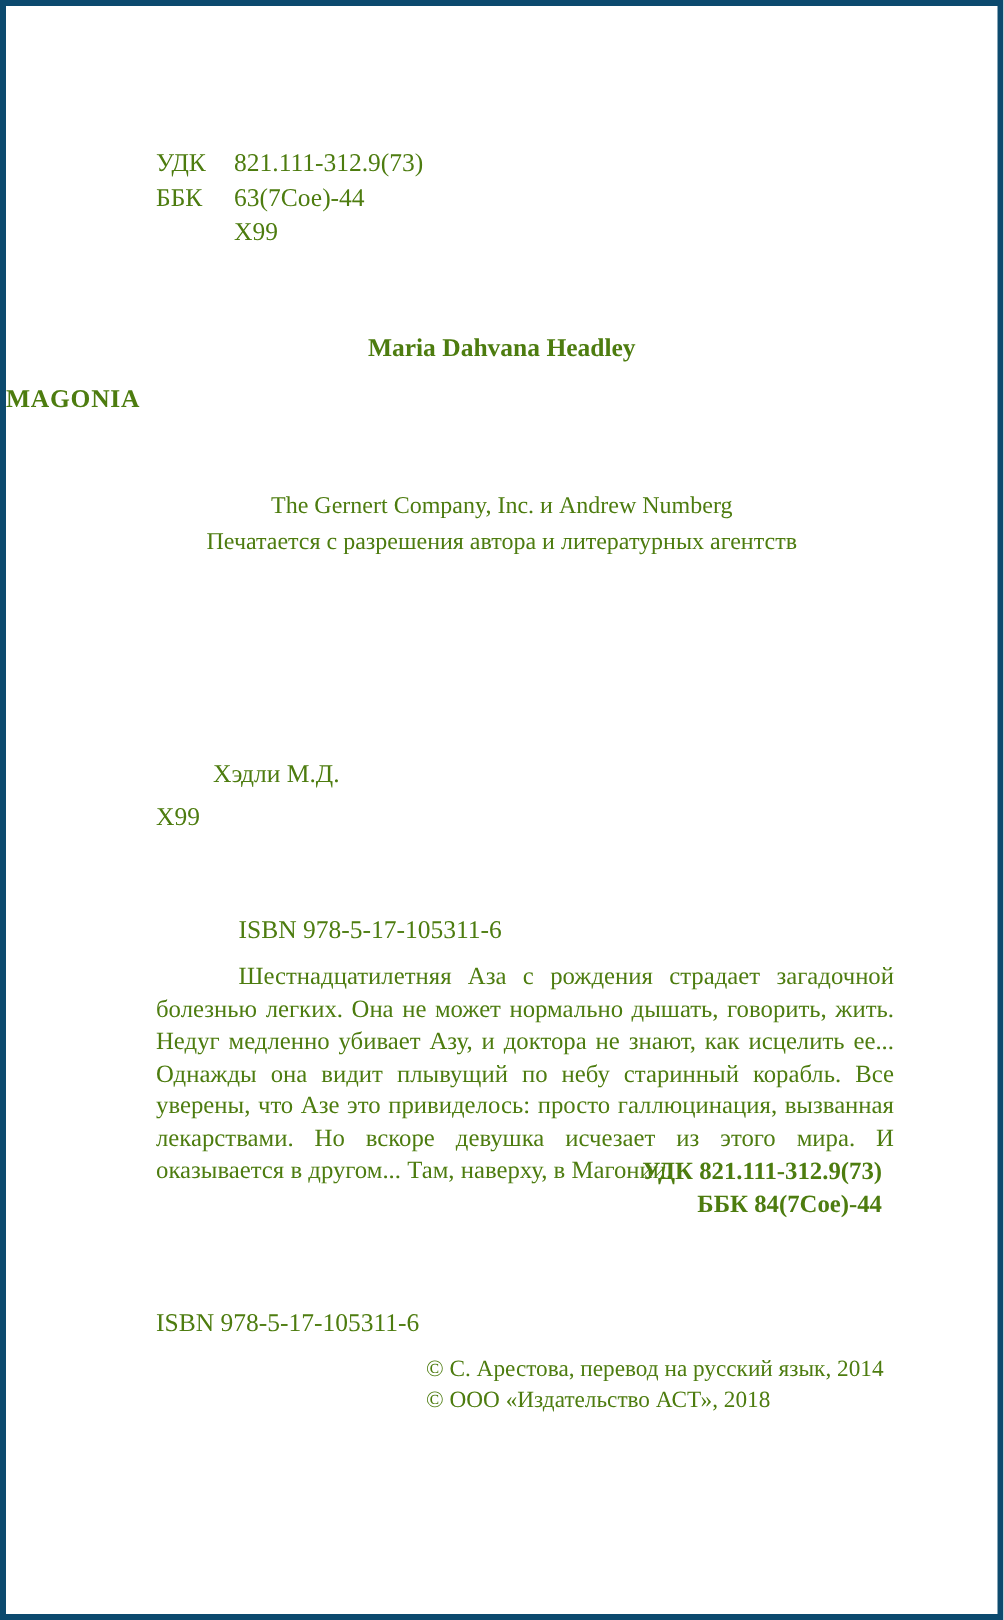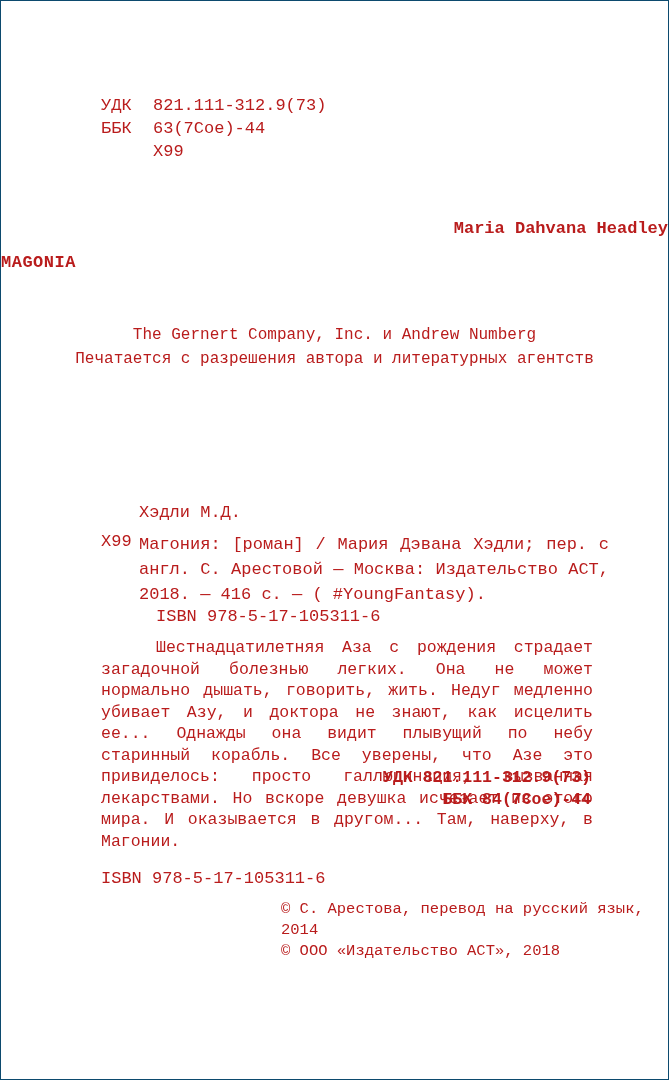--- a/index.html
+++ b/index.html
@@ -5,24 +5,24 @@
   html, body {
     margin: 0;
     padding: 0;
     background: #ffffff;
   }
   .page {
     position: relative;
     width: 669px;
     height: 1080px;
     background: #ffffff;
-    border: 1px solid #0c4a6e;
+    border: 4px solid #0c4a6e;
     box-sizing: border-box;
-    font-family: Liberation Mono, monospace;
-    color: #b91c1c;
+    font-family: Liberation Serif, serif;
+    color: #4d7c0f;
     overflow: hidden;
   }
   
   .top-block {
     position: absolute;
     left: 100px;
     top: 93px;
     font-size: 17px;
     line-height: 23px;
   }
@@ -33,21 +33,21 @@
   }
   .top-code-row {
     padding-left: 52px;
   }
   
   .orig-author {
     position: absolute;
     left: 0;
     top: 218px;
     width: 100%;
-    text-align: right;
+    text-align: center;
     font-weight: bold;
     font-size: 17px;
   }
   .orig-title {
     position: absolute;
     left: 0;
     top: 252px;
     width: 100%;
     text-align: left;
     font-weight: bold;
@@ -146,21 +146,20 @@
   <div class="orig-author">Maria Dahvana Headley</div>
   <div class="orig-title">MAGONIA</div>
 
   <div class="permission">
     <div>The Gernert Company, Inc. и Andrew Numberg</div>
     <div>Печатается с разрешения автора и литературных агентств</div>
   </div>
 
   <div class="catalog-heading">Хэдли М.Д.</div>
   <div class="catalog-code">Х99</div>
-  <div class="catalog-entry">Магония: [роман] / Мария Дэвана Хэдли; пер. с англ. С. Арестовой — Москва: Издательство АСТ, 2018. — 416 с. — ( #YoungFantasy).</div>
   <div class="catalog-isbn">ISBN 978-5-17-105311-6</div>
 
   <div class="annotation">Шестнадцатилетняя Аза с рождения страдает загадочной болезнью легких. Она не может нормально дышать, говорить, жить. Недуг медленно убивает Азу, и доктора не знают, как исцелить ее... Однажды она видит плывущий по небу старинный корабль. Все уверены, что Азе это привиделось: просто галлюцинация, вызванная лекарствами. Но вскоре девушка исчезает из этого мира. И оказывается в другом... Там, наверху, в Магонии.</div>
 
   <div class="codes-right">
     <div>УДК 821.111-312.9(73)</div>
     <div>ББК 84(7Сое)-44</div>
   </div>
 
   <div class="footer-isbn">ISBN 978-5-17-105311-6</div>

